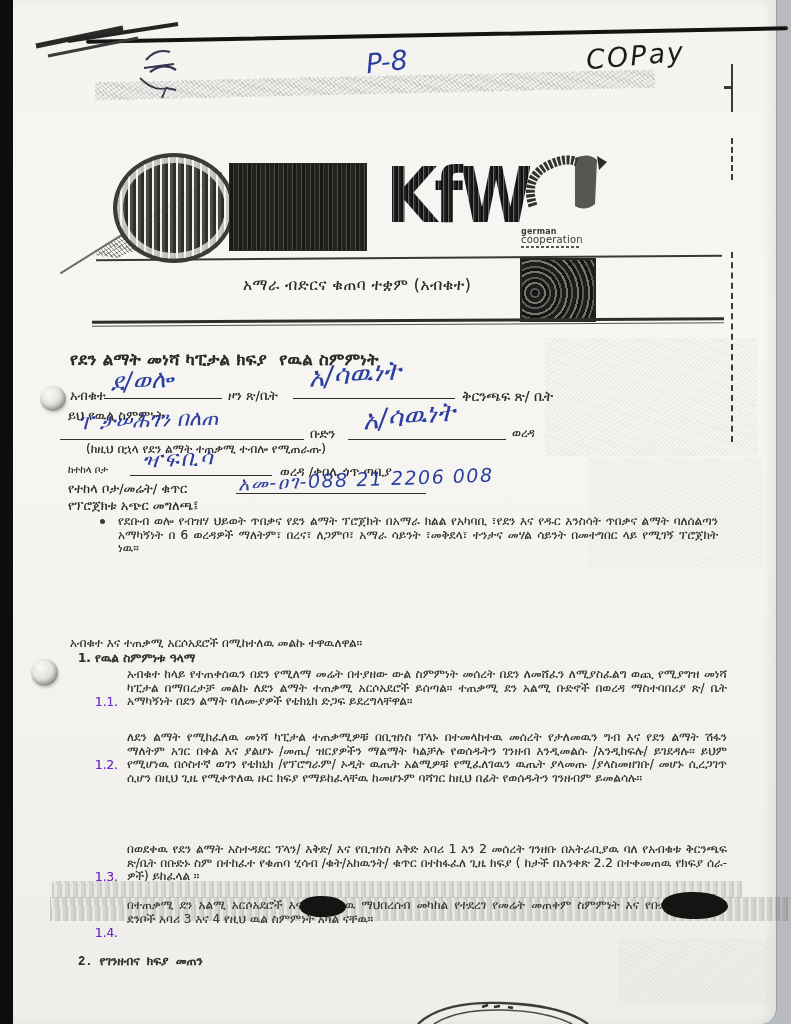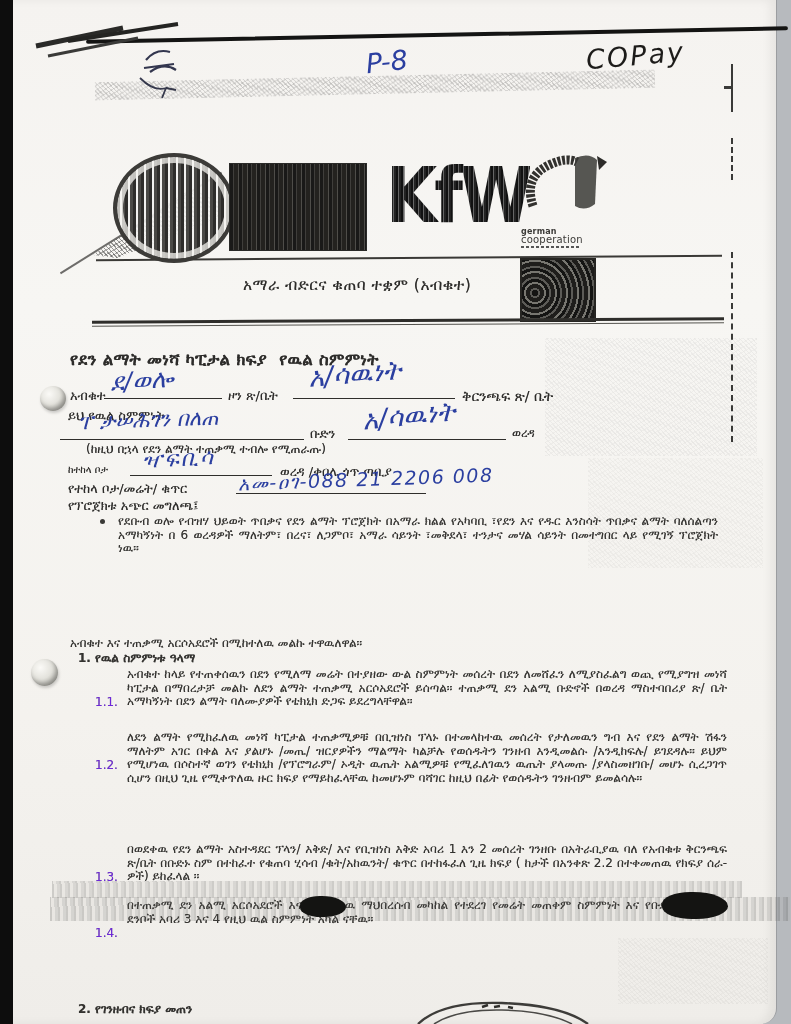--- a/index.html
+++ b/index.html
@@ -146,21 +146,21 @@
   <div class="item para" style="top:899px;">
     <span class="num">1.4.</span>
     <span>በተጠቃሚ ደን አልሚ አርሶአደሮች እና በአካባቢዉ ማህበረሰብ መካከል የተደረገ የመሬት መጠቀም ስምምነት እና የቡድኑ መተዳደሪያ ደንቦች አባሪ 3 እና 4 የዚህ ዉል ስምምነት አካል ናቸዉ።</span>
   </div>
 
   <div class="abs smudge" style="left:52px;top:881px;width:690px;height:17px;opacity:.55;"></div>
   <div class="abs smudge" style="left:50px;top:897px;width:740px;height:24px;opacity:.6;"></div>
   <div class="blob abs" style="left:300px;top:896px;width:46px;height:21px;"></div>
   <div class="blob abs" style="left:662px;top:892px;width:66px;height:27px;"></div>
 
-  <div class="abs para" style="left:78px;top:1003px;font-weight:bold;">2.  የገንዘብና ክፍያ መጠን</div>
+  <div class="abs para" style="left:78px;top:956px;font-weight:bold;font-family:Liberation Mono, monospace;">2.  የገንዘብና ክፍያ መጠን</div>
 
   <svg class="abs" style="left:412px;top:999px;" width="180" height="25" viewBox="0 0 180 25">
     <path d="M6 25 Q30 2 90 4 Q150 6 176 25" stroke="#3d3c39" stroke-width="2.4" fill="none"></path>
     <path d="M22 25 Q45 10 90 11 Q135 12 160 25" stroke="#4a4946" stroke-width="1.6" fill="none"></path>
     <path d="M70 8 l6 -2 m6 2 l6 -1 m8 1 l5 1" stroke="#2e2d2a" stroke-width="2.4" fill="none"></path>
   </svg>
 
   <div class="hole abs" style="left:40px;top:386px;width:26px;height:25px;"></div>
   <div class="hole abs" style="left:31px;top:659px;width:27px;height:27px;"></div>
 

